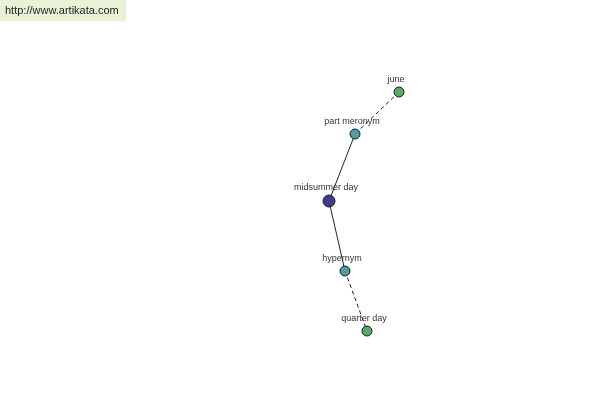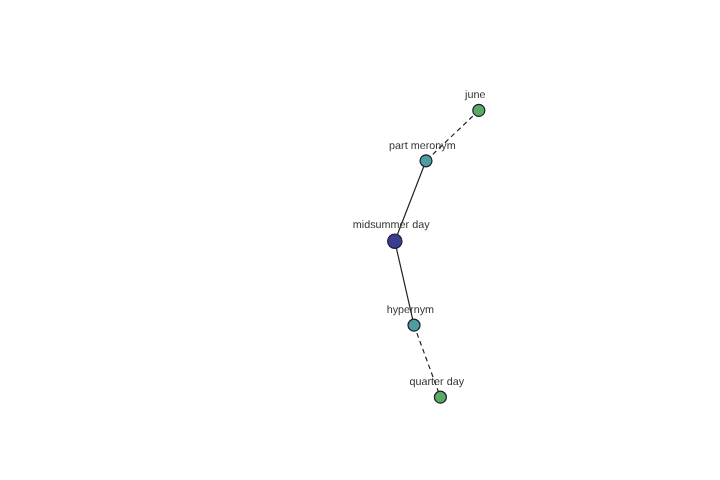--- a/index.html
+++ b/index.html
@@ -34,20 +34,21 @@
   .node-label {
     font-family: "Liberation Sans", sans-serif;
     font-size: 9px;
     fill: #333333;
   }
 </style>
 </head>
 <body>
 
 <div class="screen">
+  <div class="url-badge" style="background: rgb(233, 241, 215); color: rgb(34, 34, 34);">http://www.artikata.com</div>
 
   <svg class="graph-canvas" width="600" height="400" viewBox="0 0 600 400">
     <g>
         <line x1="399" y1="92" x2="355" y2="134" stroke="#222222" stroke-width="1" stroke-dasharray="4,3"></line>
         <line x1="355" y1="134" x2="329" y2="201" stroke="#222222" stroke-width="1"></line>
         <line x1="329" y1="201" x2="345" y2="271" stroke="#222222" stroke-width="1"></line>
         <line x1="345" y1="271" x2="367" y2="331" stroke="#222222" stroke-width="1" stroke-dasharray="4,3"></line>
       </g>
     <g>
         <circle cx="399" cy="92" r="5" fill="#5aab62" stroke="#1a1a33" stroke-width="1"></circle>

